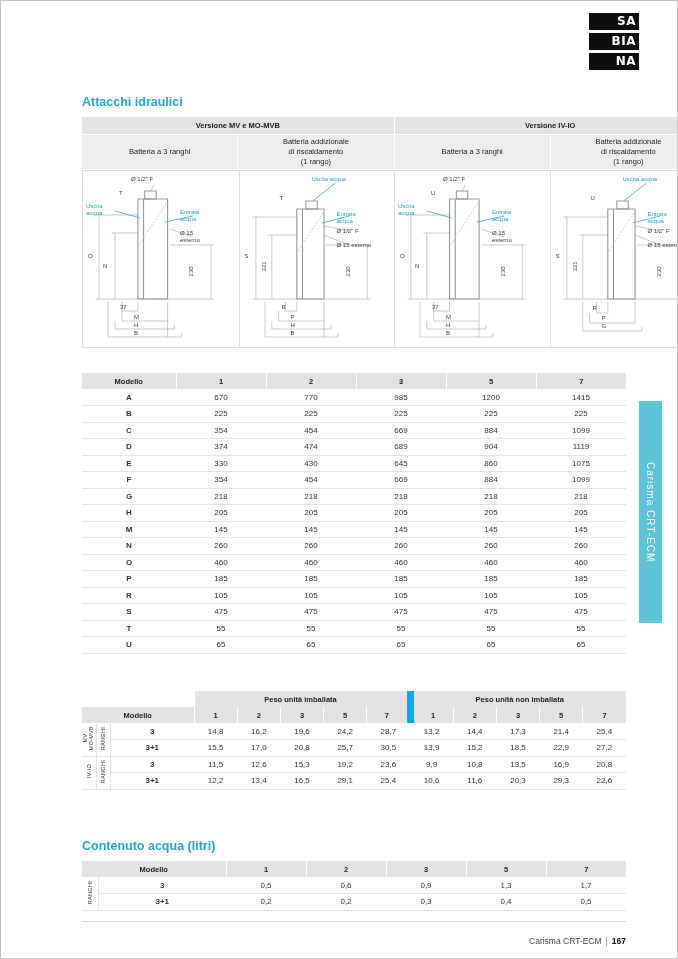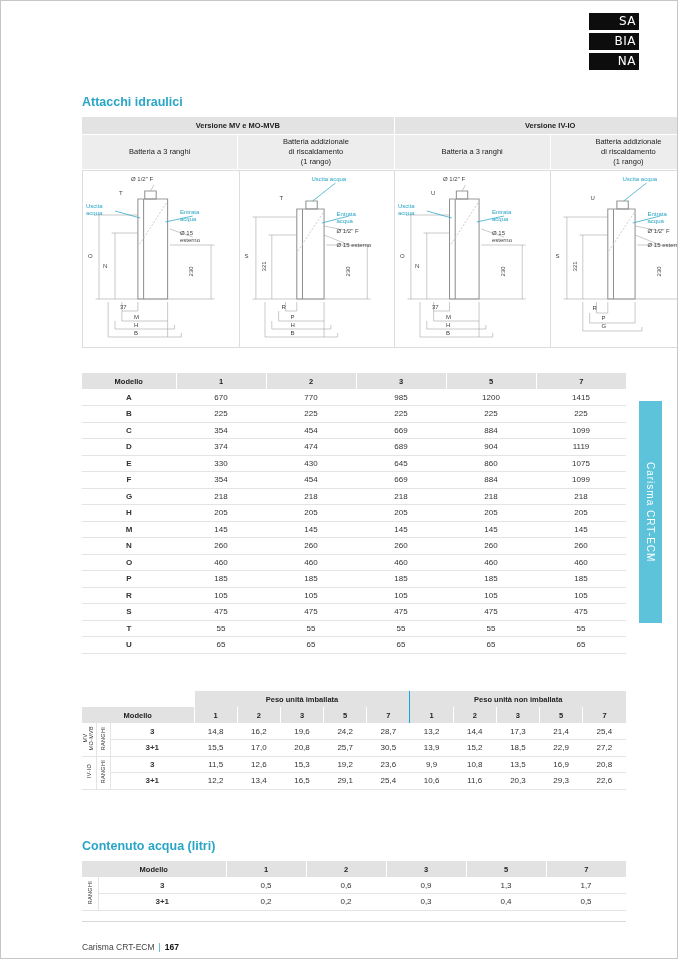--- a/index.html
+++ b/index.html
@@ -13,21 +13,21 @@
   .doc-header { position:absolute; left:81px; top:34px; width:544px;
                 border-bottom:1px solid #cfcfcf; padding-bottom:12px; }
   .doc-title-row { display:flex; align-items:center; gap:9px; }
   .accent-tick { width:3px; height:22px; background:var(--accent,#2aa5c6); }
   h1.doc-title { font-size:11px; font-weight:bold; color:var(--accent,#2aa5c6);
                  letter-spacing:.4px; }
 
   
   .logo { position:absolute; top:12px; right:38px; width:50px; }
   .logo-row { height:17px; margin-bottom:3px; background:#0d0d0d; color:#fff;
-              font-weight:normal; font-size:12px; line-height:17px; text-align:right;
+              font-weight:bold; font-size:12px; line-height:17px; text-align:right;
               padding-right:3px; letter-spacing:.5px;
               font-family:"DejaVu Sans", sans-serif; }
 
   
   .side-tab { position:absolute; right:15px; top:400px; width:23px; height:222px;
               background:var(--tab,#5cc3da); display:flex; align-items:center;
               justify-content:center; }
   .side-tab span { writing-mode:vertical-rl; font-size:10px; color:#fff;
                    letter-spacing:1px; white-space:nowrap; }
 
@@ -55,35 +55,35 @@
   .dl { position:absolute; font-size:6px; line-height:1.15; color:#444; white-space:pre-line; }
   .dl.cy { color:var(--accent,#2aa5c6); }
   .dl.rot { transform:rotate(-90deg); transform-origin:center; }
 
   
   table.data { border-collapse:collapse; table-layout:fixed; width:544px; font-size:8px; }
   table.data th { background:#e2e2e2; font-weight:bold; font-size:7.5px; padding:0;
                   height:16px; border-left:1px solid #fff; text-align:center; color:#222; }
   table.data th:first-child { border-left:none; }
   table.data th.blank { background:#fff; }
-  table.data th.gsep { border-left:1px solid #0ea5e9; }
+  table.data th.gsep { border-left:7px solid #0ea5e9; }
   table.data td { text-align:center; height:16.5px; border-bottom:1px solid #e4e4e4;
                   color:#333; padding:0; }
   td.rowhead { font-weight:bold; color:#111; }
   td.vert-cell { border-right:1px solid #e4e4e4; }
   .vert { writing-mode:vertical-rl; transform:rotate(180deg); font-size:5.5px;
           line-height:1.15; letter-spacing:.3px; color:#333; white-space:pre-line;
           display:inline-block; }
   .pesi-table td { height:16px; }
   .pesi-table th { height:14px; }
   .cont-table td { height:17px; }
 
   
   .footer { position:absolute; left:81px; top:920px; width:544px;
-            border-top:1px solid #d8d8d8; padding-top:20px; 
+            border-top:1px solid #d8d8d8; padding-top:14px; text-align:right;
             font-size:8.5px; color:#444; }
   .footer .sep { color:var(--accent,#2aa5c6); margin:0 4px; }
   .footer .pn  { font-weight:bold; color:#111; }
 </style>
 </head>
 <body>
 
 <svg width="0" height="0" style="position:absolute" aria-hidden="true">
   <defs>
     <g id="shapeA" fill="none">

